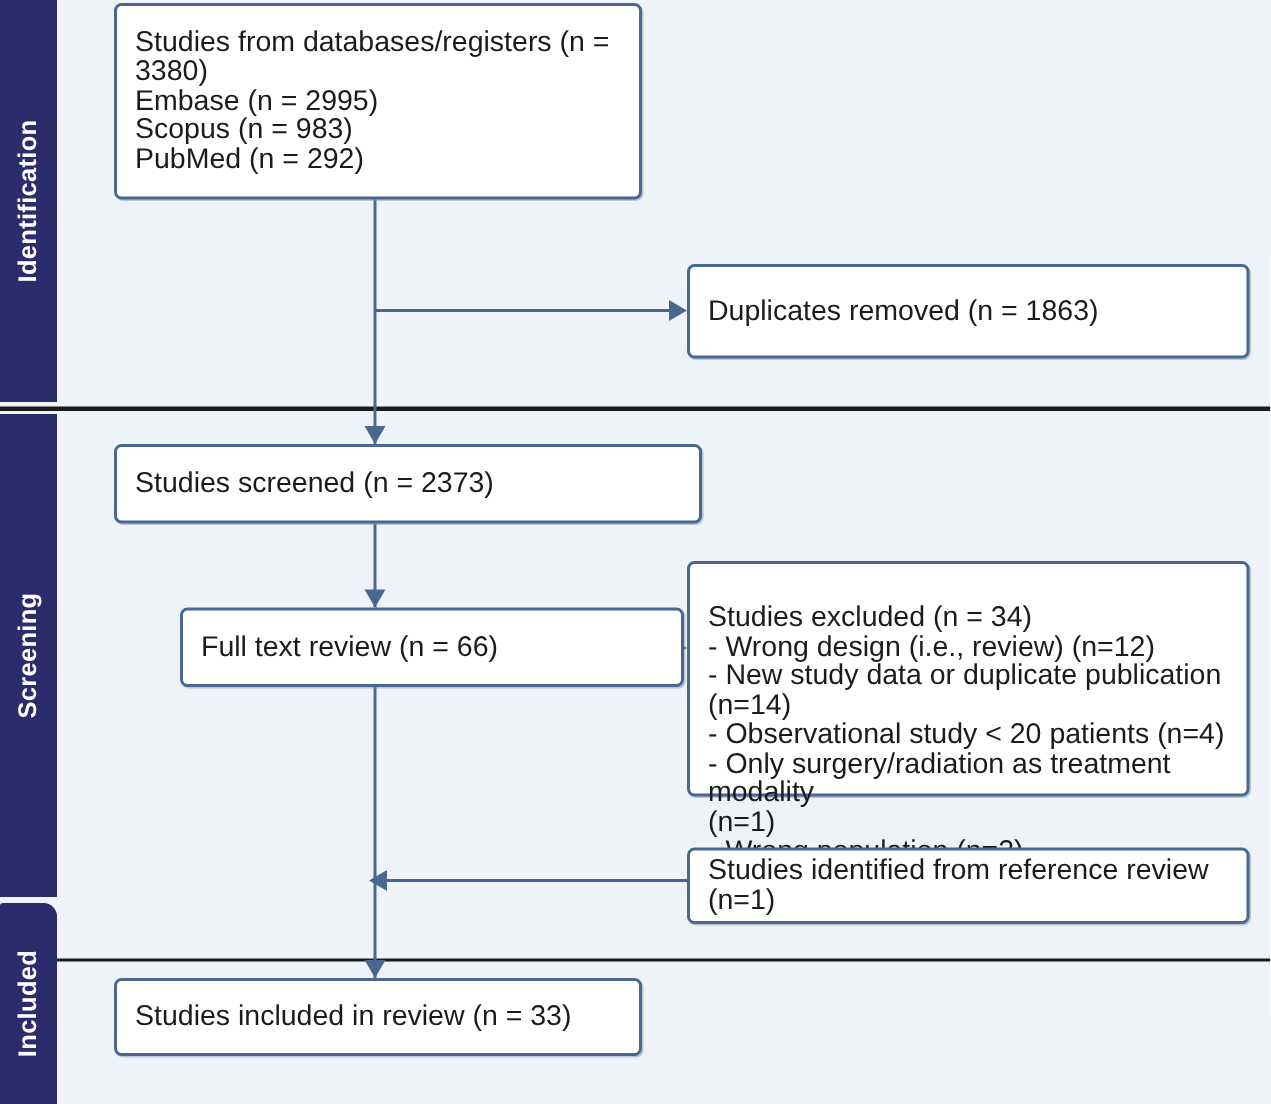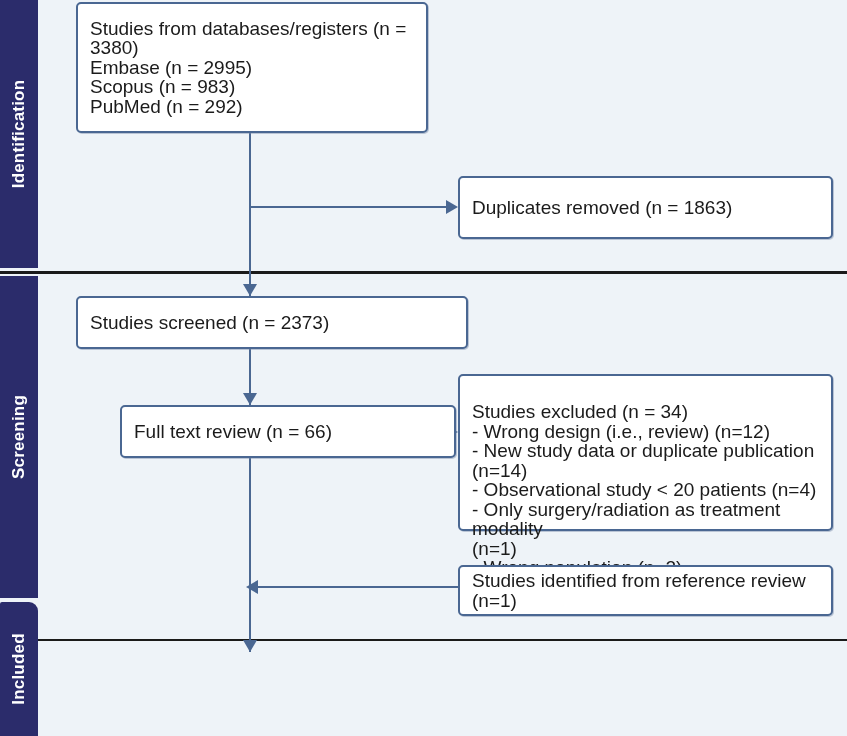--- a/index.html
+++ b/index.html
@@ -195,14 +195,17 @@
 - Only surgery/radiation as treatment modality
    (n=1)
 - Wrong population (n=2)
 - Insufficient reporting of results (n=1)</span>
   </div>
 
   <div class="box" id="box-reference">
     <span class="box-text">Studies identified from reference review (n=1)</span>
   </div>
 
+  <div class="box" id="box-included">
+    <span class="box-text">Studies included in review (n = 33)</span>
+  </div>
 
 </div>
 
 </body></html>

